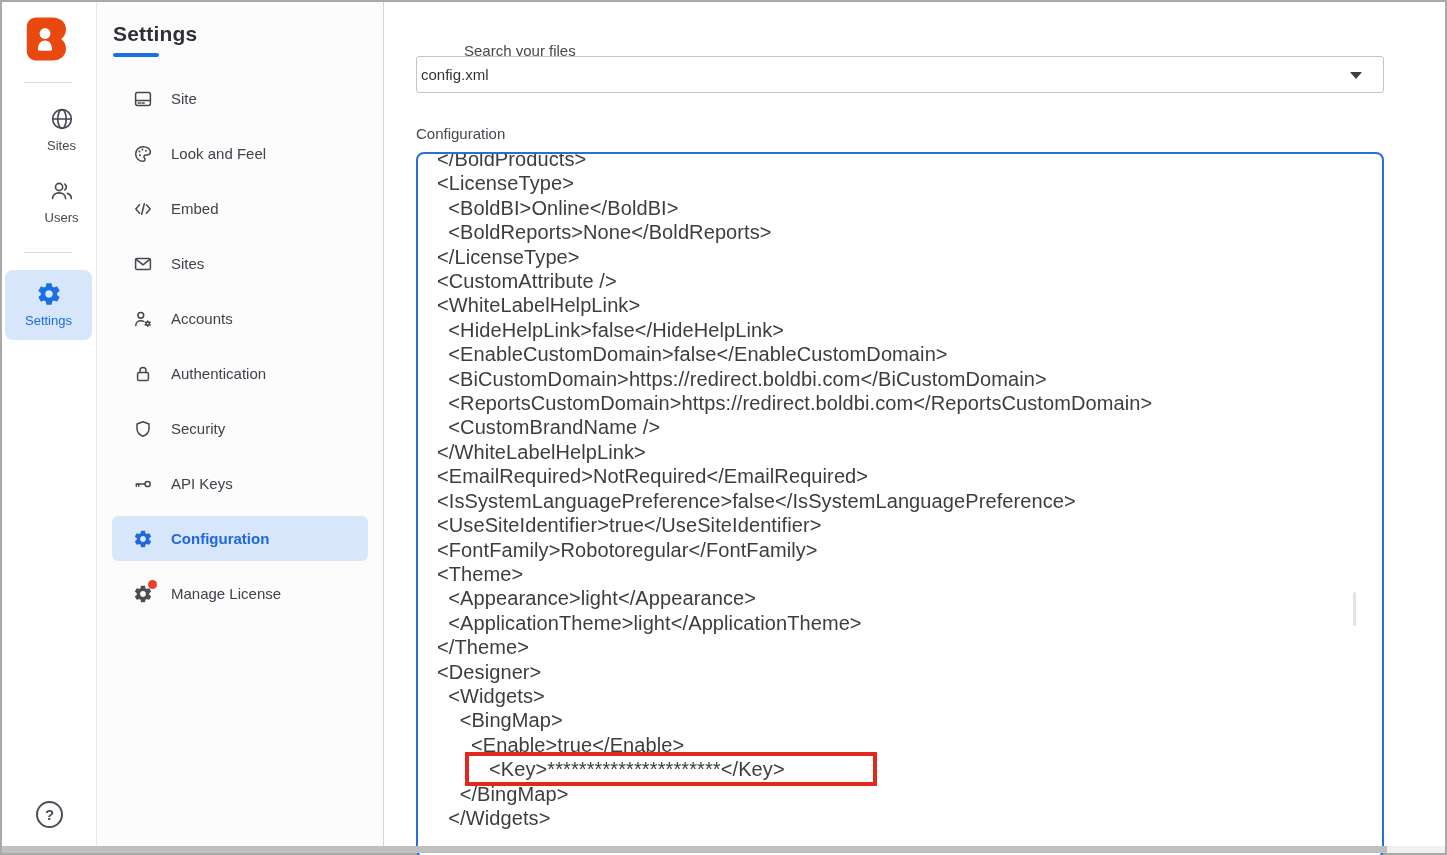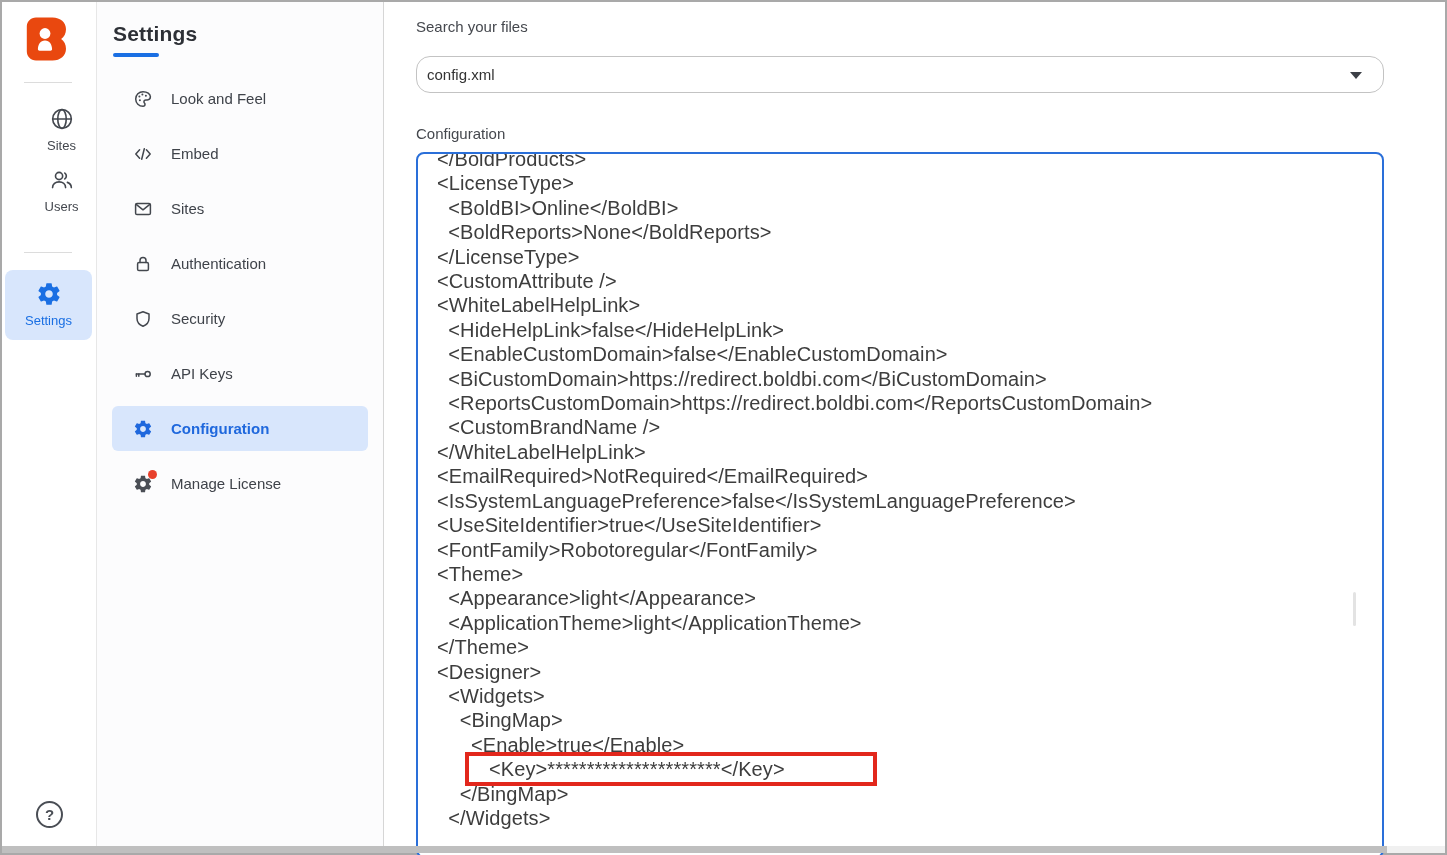--- a/index.html
+++ b/index.html
@@ -59,26 +59,26 @@
   .sb-item.selected .slabel { color:#1f68dd; font-weight:bold; }
   .icon-stroke { stroke:#43474e; fill:none; stroke-width:1.5; stroke-linecap:round; stroke-linejoin:round; }
   .badge-dot {
     position:absolute; right:-4px; top:-4px; width:9px; height:9px;
     border-radius:50%; background:#e8402c;
   }
 
   
   .main { flex:1 1 auto; height:100%; position:relative; background:#fff; }
   .field-label { position:absolute; left:32px; font-size:15px; color:#45484e; }
-  .lbl-search { top:16px; }
+  .lbl-search { top:40px;margin-left:48px; }
   .lbl-config { top:123px; }
   .dropdown {
     position:absolute; left:32px; top:54px; width:968px; height:37px;
-    border:1px solid #c3c3c3; border-radius:14px; background:#fff;
-    display:flex; align-items:center; padding:0 10px; cursor:pointer;
+    border:1px solid #c3c3c3; border-radius:3px; background:#fff;
+    display:flex; align-items:center; padding:0 4px; cursor:pointer;
   }
   .dropdown .dd-value { font-size:15px; color:#333; }
   .dd-caret {
     position:absolute; right:21px; top:15px;
     width:0; height:0;
     border-left:6px solid transparent; border-right:6px solid transparent;
     border-top:7px solid #3c3f46;
   }
 
   .code-panel {
@@ -129,21 +129,21 @@
       <svg class="ric" viewBox="0 0 24 24">
         <g class="icon-stroke">
           <circle cx="12" cy="12" r="8.6"></circle>
           <ellipse cx="12" cy="12" rx="3.9" ry="8.6"></ellipse>
           <line x1="3.4" y1="12" x2="20.6" y2="12"></line>
         </g>
       </svg>
       <span class="rlabel">Sites</span>
     </div>
 
-    <div class="rail-item" style="top:165px">
+    <div class="rail-item" style="top:176px">
       <svg class="ric" viewBox="0 0 24 24">
         <g class="icon-stroke">
           <circle cx="9.3" cy="8.3" r="3.3"></circle>
           <path d="M3.3 19 c0-3.4 2.7-5.3 6-5.3 s6 1.9 6 5.3"></path>
           <path d="M14.6 5.6 a3.3 3.3 0 0 1 0 5.4"></path>
           <path d="M17 14.2 c2.1.8 3.6 2.4 3.6 4.8"></path>
         </g>
       </svg>
       <span class="rlabel">Users</span>
     </div>
@@ -161,20 +161,31 @@
       <span>?</span>
     </div>
   </div>
 
   <div class="sidebar">
     <div class="sb-title">Settings</div>
     <div class="sb-underline"></div>
 
     <div class="sb-nav">
 
+      <div class="sb-item">
+        <svg class="sic" viewBox="0 0 20 20">
+          <g class="icon-stroke">
+            <rect x="2.6" y="3.6" width="14.8" height="12.8" rx="1.8"></rect>
+            <line x1="2.6" y1="11.4" x2="17.4" y2="11.4"></line>
+            <line x1="5.2" y1="14" x2="7.4" y2="14"></line>
+            <line x1="9" y1="14" x2="11.2" y2="14"></line>
+          </g>
+        </svg>
+        <span class="slabel">Site</span>
+      </div>
 
       <div class="sb-item">
         <svg class="sic" viewBox="0 0 20 20">
           <path class="icon-stroke" d="M10 2.7a7.3 7.3 0 1 0 0 14.6c1.15 0 2-.9 2-1.95 0-.5-.2-.95-.55-1.3-.3-.35-.5-.75-.5-1.25 0-1.05.85-1.9 1.9-1.9h1.5a3.05 3.05 0 0 0 3.05-3.05C17.4 4.9 14.05 2.7 10 2.7z"></path>
           <circle cx="6.4" cy="7.4" r="1" fill="#43474e"></circle>
           <circle cx="9.4" cy="5.5" r="1" fill="#43474e"></circle>
           <circle cx="12.9" cy="6.7" r="1" fill="#43474e"></circle>
           <circle cx="6.9" cy="11.2" r="1" fill="#43474e"></circle>
         </svg>
         <span class="slabel">Look and Feel</span>
@@ -194,20 +205,36 @@
       <div class="sb-item">
         <svg class="sic" viewBox="0 0 20 20">
           <g class="icon-stroke">
             <rect x="2.6" y="4.4" width="14.8" height="11.2" rx="1.4"></rect>
             <path d="M3.2 5.4 L10 10.8 L16.8 5.4"></path>
           </g>
         </svg>
         <span class="slabel">Sites</span>
       </div>
 
+      <div class="sb-item">
+        <svg class="sic" viewBox="0 0 20 20">
+          <g class="icon-stroke">
+            <circle cx="7.8" cy="6.3" r="2.9"></circle>
+            <path d="M2.8 16.6 c0-3.1 2.3-4.9 5-4.9 1 0 2 .25 2.8.7"></path>
+            <circle cx="14.7" cy="14.6" r="1.7"></circle>
+            <line x1="14.7" y1="11.9" x2="14.7" y2="12.9"></line>
+            <line x1="14.7" y1="16.3" x2="14.7" y2="17.3"></line>
+            <line x1="12.2" y1="13.2" x2="13.1" y2="13.7"></line>
+            <line x1="16.3" y1="15.5" x2="17.2" y2="16"></line>
+            <line x1="12.2" y1="16" x2="13.1" y2="15.5"></line>
+            <line x1="16.3" y1="13.7" x2="17.2" y2="13.2"></line>
+          </g>
+        </svg>
+        <span class="slabel">Accounts</span>
+      </div>
 
       <div class="sb-item">
         <svg class="sic" viewBox="0 0 20 20">
           <g class="icon-stroke">
             <rect x="4.6" y="8.6" width="10.8" height="8" rx="1.4"></rect>
             <path d="M7 8.6 V6.4 a3 3 0 0 1 6 0 V8.6"></path>
           </g>
         </svg>
         <span class="slabel">Authentication</span>
       </div>

